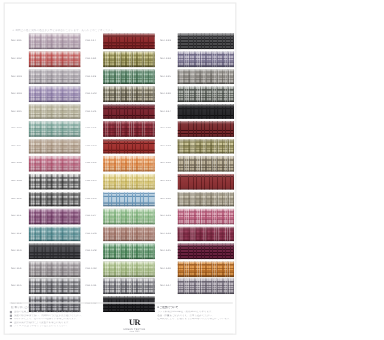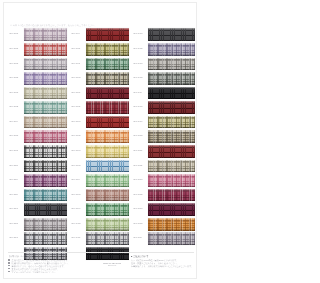--- a/index.html
+++ b/index.html
@@ -117,21 +117,21 @@
     white-space:nowrap;overflow:hidden;
     display:flex;gap:1.2px;
   }
   .fnote-line .bullet{
     display:inline-block;width:2.4px;height:1.6px;
     background:#9b9ba2;flex:0 0 2.4px;margin-top:0.3px;
   }
   .logo-wrap{
     width:36px;flex:0 0 36px;
     display:flex;flex-direction:column;align-items:center;
-    padding-top:0;
+    padding-top:12px;
   }
   .logo-mark{
     font-family:"Liberation Serif",serif;
     font-size:7px;
     font-weight:700;
     color:#2a2a2e;
     line-height:1;
     letter-spacing:-0.6px;
     position:relative;
   }

